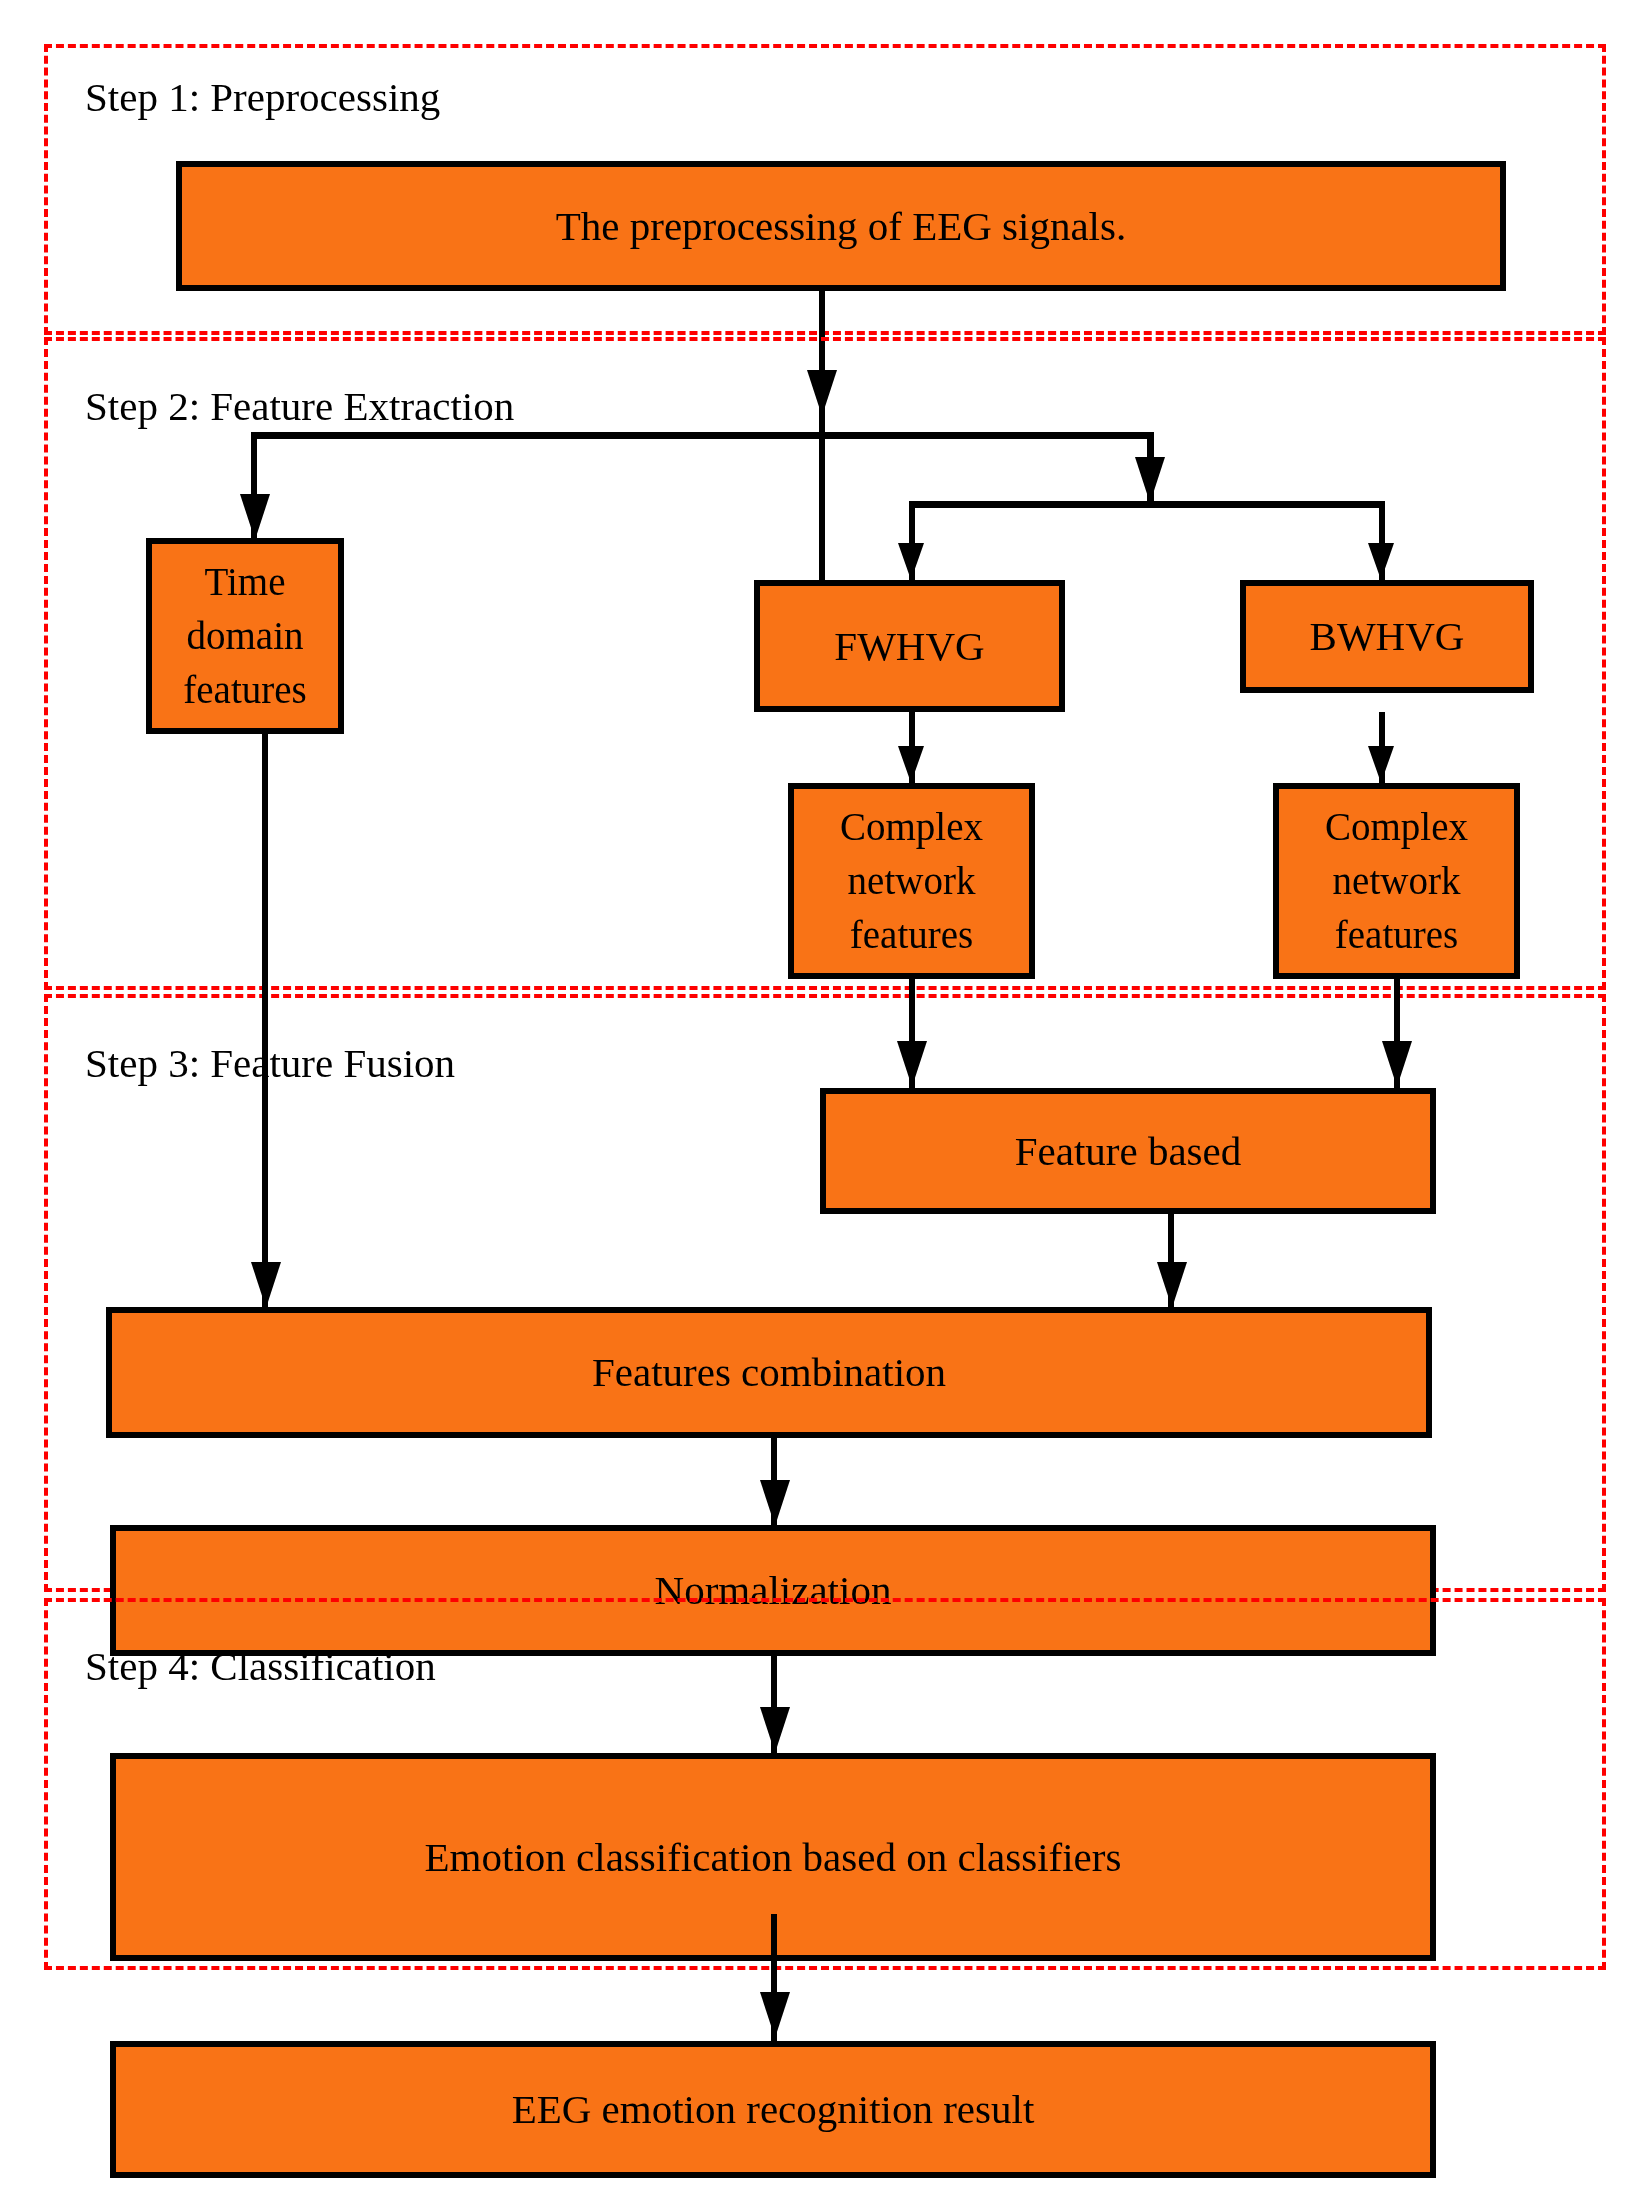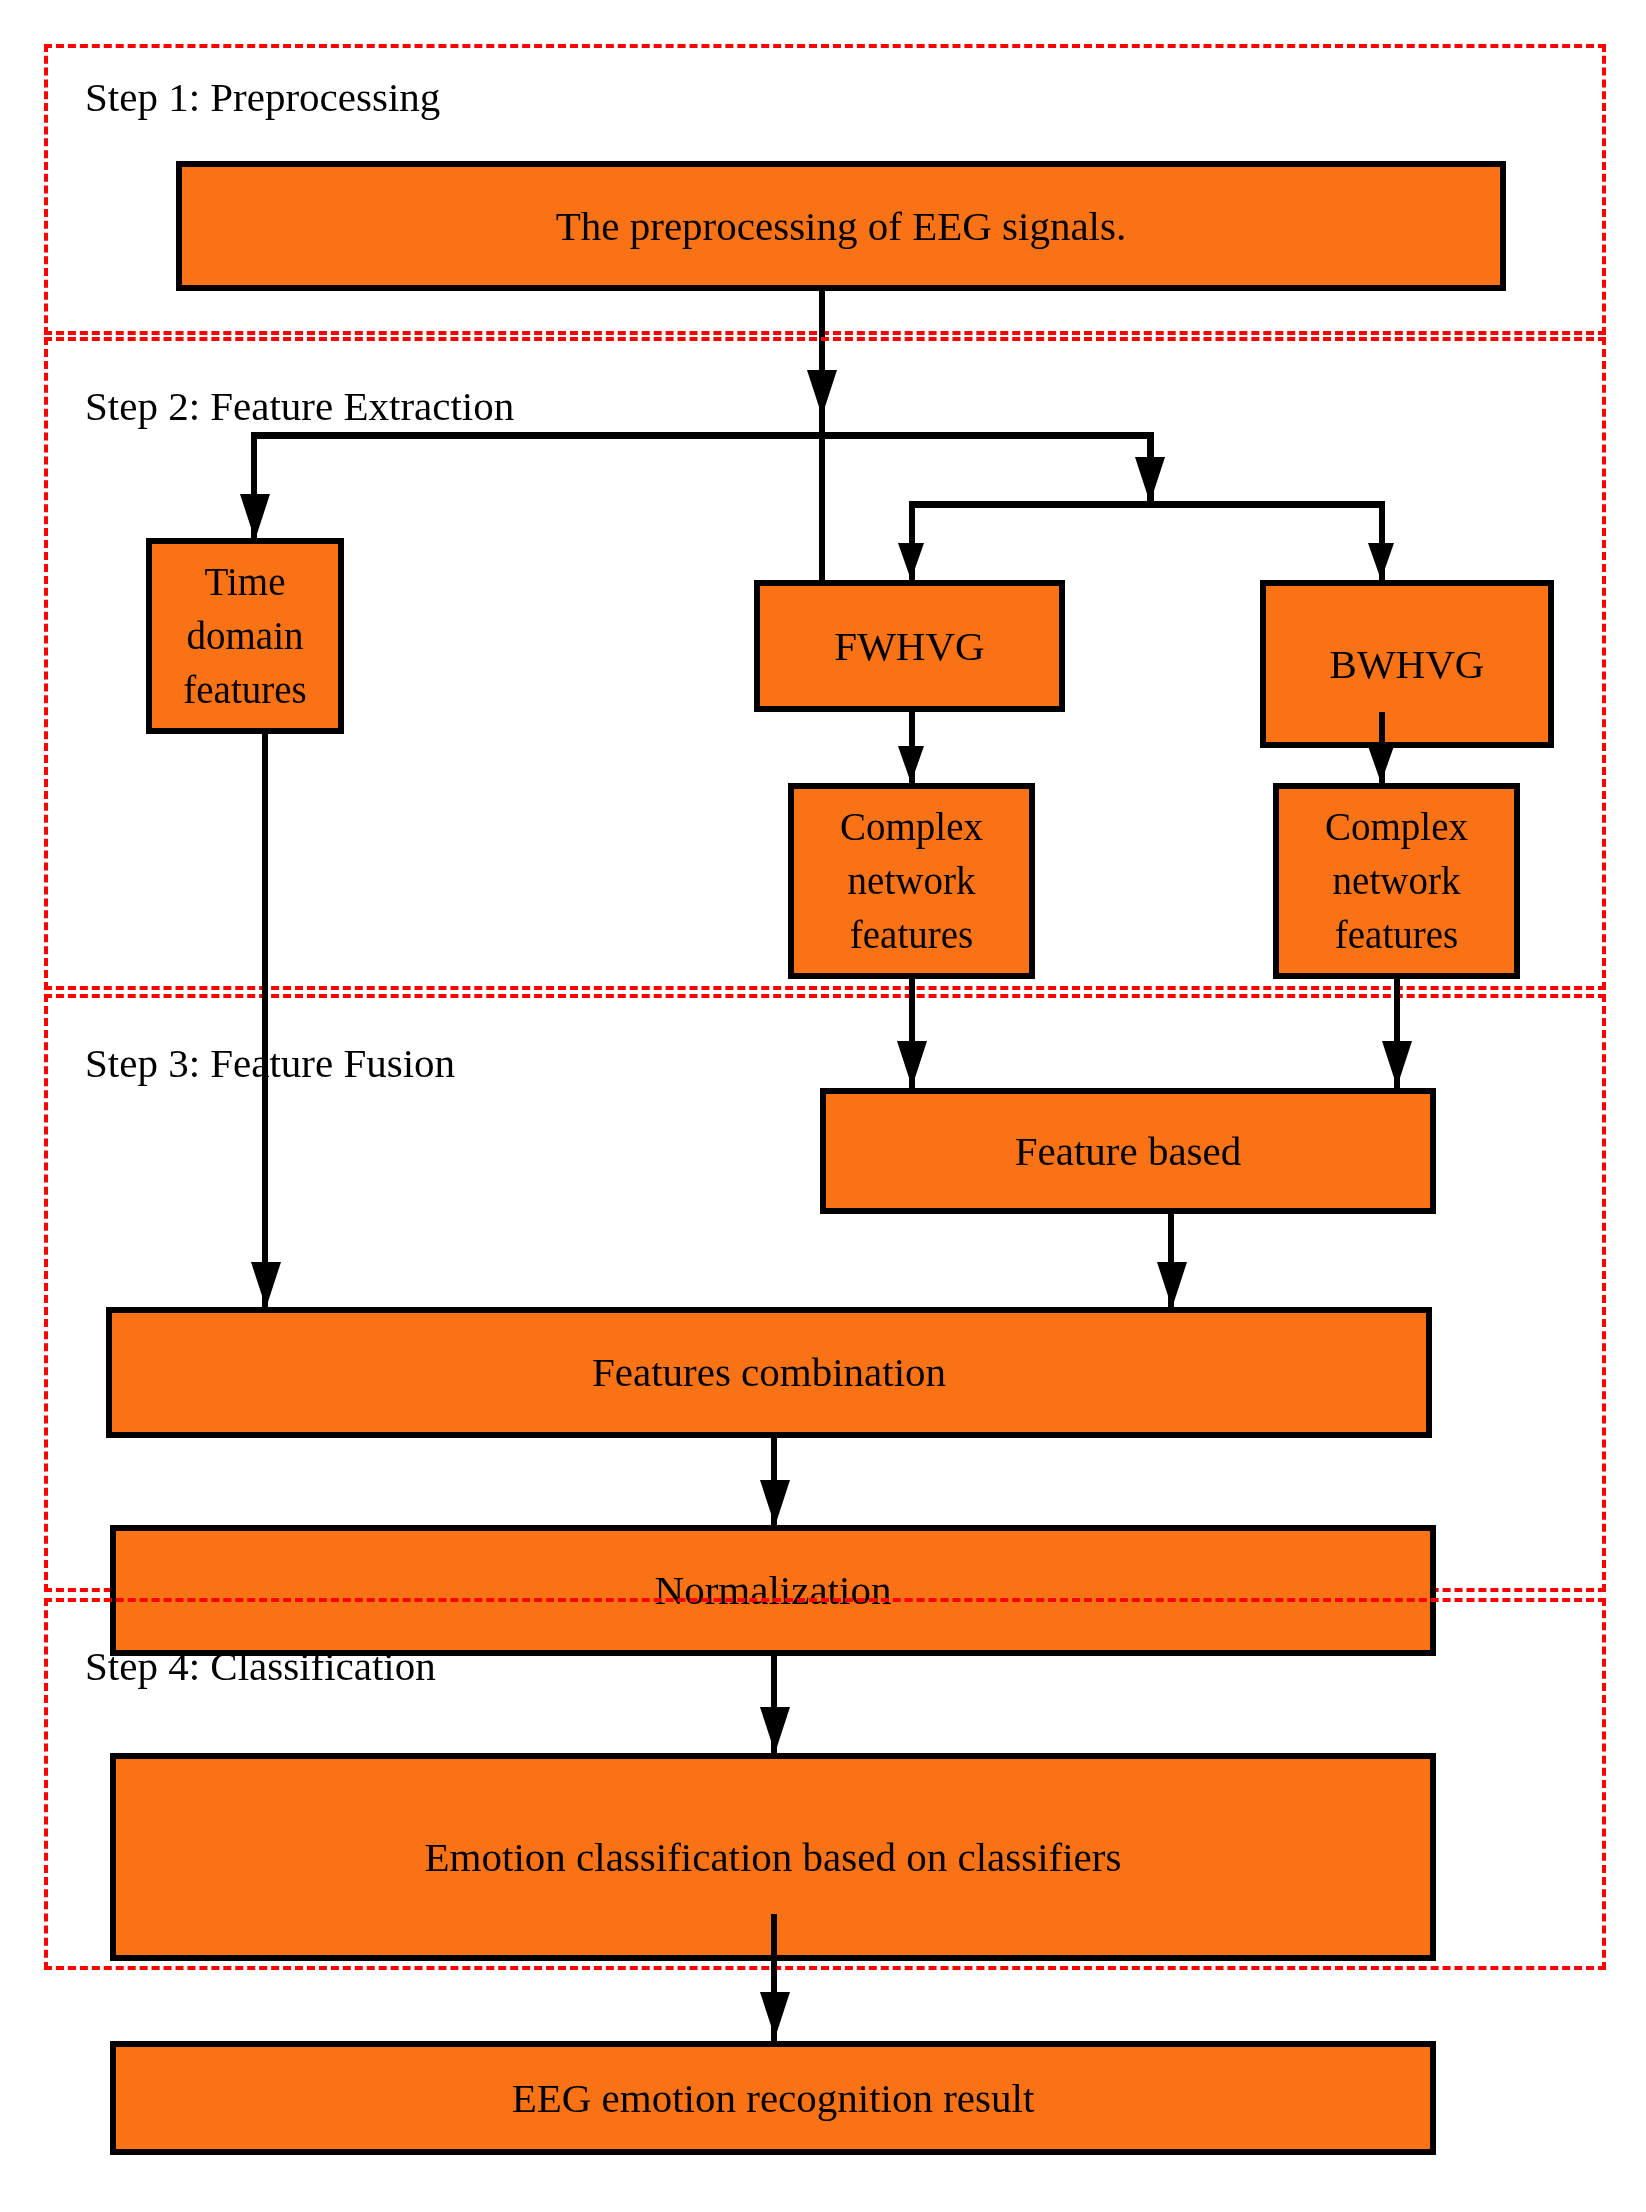--- a/index.html
+++ b/index.html
@@ -103,21 +103,21 @@
   <div class="arrowhead small" style="left:898px; top:543px;"></div>
   <div class="vline" style="left:1379px; top:501px; width:6.2px; height:79px;"></div>
   <div class="arrowhead small" style="left:1368px; top:543px;"></div>
 
   <div class="box tall" style="left:146px; top:538px; width:198px; height:196px; white-space:pre-line;">Time
 domain
 features</div>
 
   <div class="box" style="left:754px; top:580px; width:311px; height:132px;">FWHVG</div>
 
-  <div class="box" style="left:1240px; top:580px; width:294px; height:168px;margin-left:20px;">BWHVG</div>
+  <div class="box" style="left:1240px; top:580px; width:294px; height:113px;">BWHVG</div>
 
   <div class="vline" style="left:909px; top:712px; width:6.2px; height:71px;"></div>
   <div class="arrowhead small" style="left:898px; top:746px;"></div>
 
   <div class="vline" style="left:1379px; top:712px; width:6.2px; height:71px;"></div>
   <div class="arrowhead small" style="left:1368px; top:746px;"></div>
 
   <div class="box tall" style="left:788px; top:783px; width:247px; height:196px; white-space:pre-line;">Complex
 network
 features</div>
@@ -154,16 +154,16 @@
   <div class="step-label" style="left:85px; top:1646px;">Step 4: Classification</div>
 
   <div class="vline" style="left:771px; top:1656px; width:6.2px; height:97px;"></div>
   <div class="arrowhead" style="left:760px; top:1707px;"></div>
 
   <div class="box" style="left:110px; top:1753px; width:1326px; height:208px;">Emotion classification based on classifiers</div>
 
   <div class="vline" style="left:771px; top:1914px; width:6.2px; height:128px;"></div>
   <div class="arrowhead" style="left:760px; top:1992px;"></div>
 
-  <div class="box" style="left:110px; top:2041px; width:1326px; height:114px;">EEG emotion recognition result</div>
+  <div class="box" style="left:110px; top:2041px; width:1326px; height:137px;">EEG emotion recognition result</div>
 
 </div>
 
 
 </body></html>

